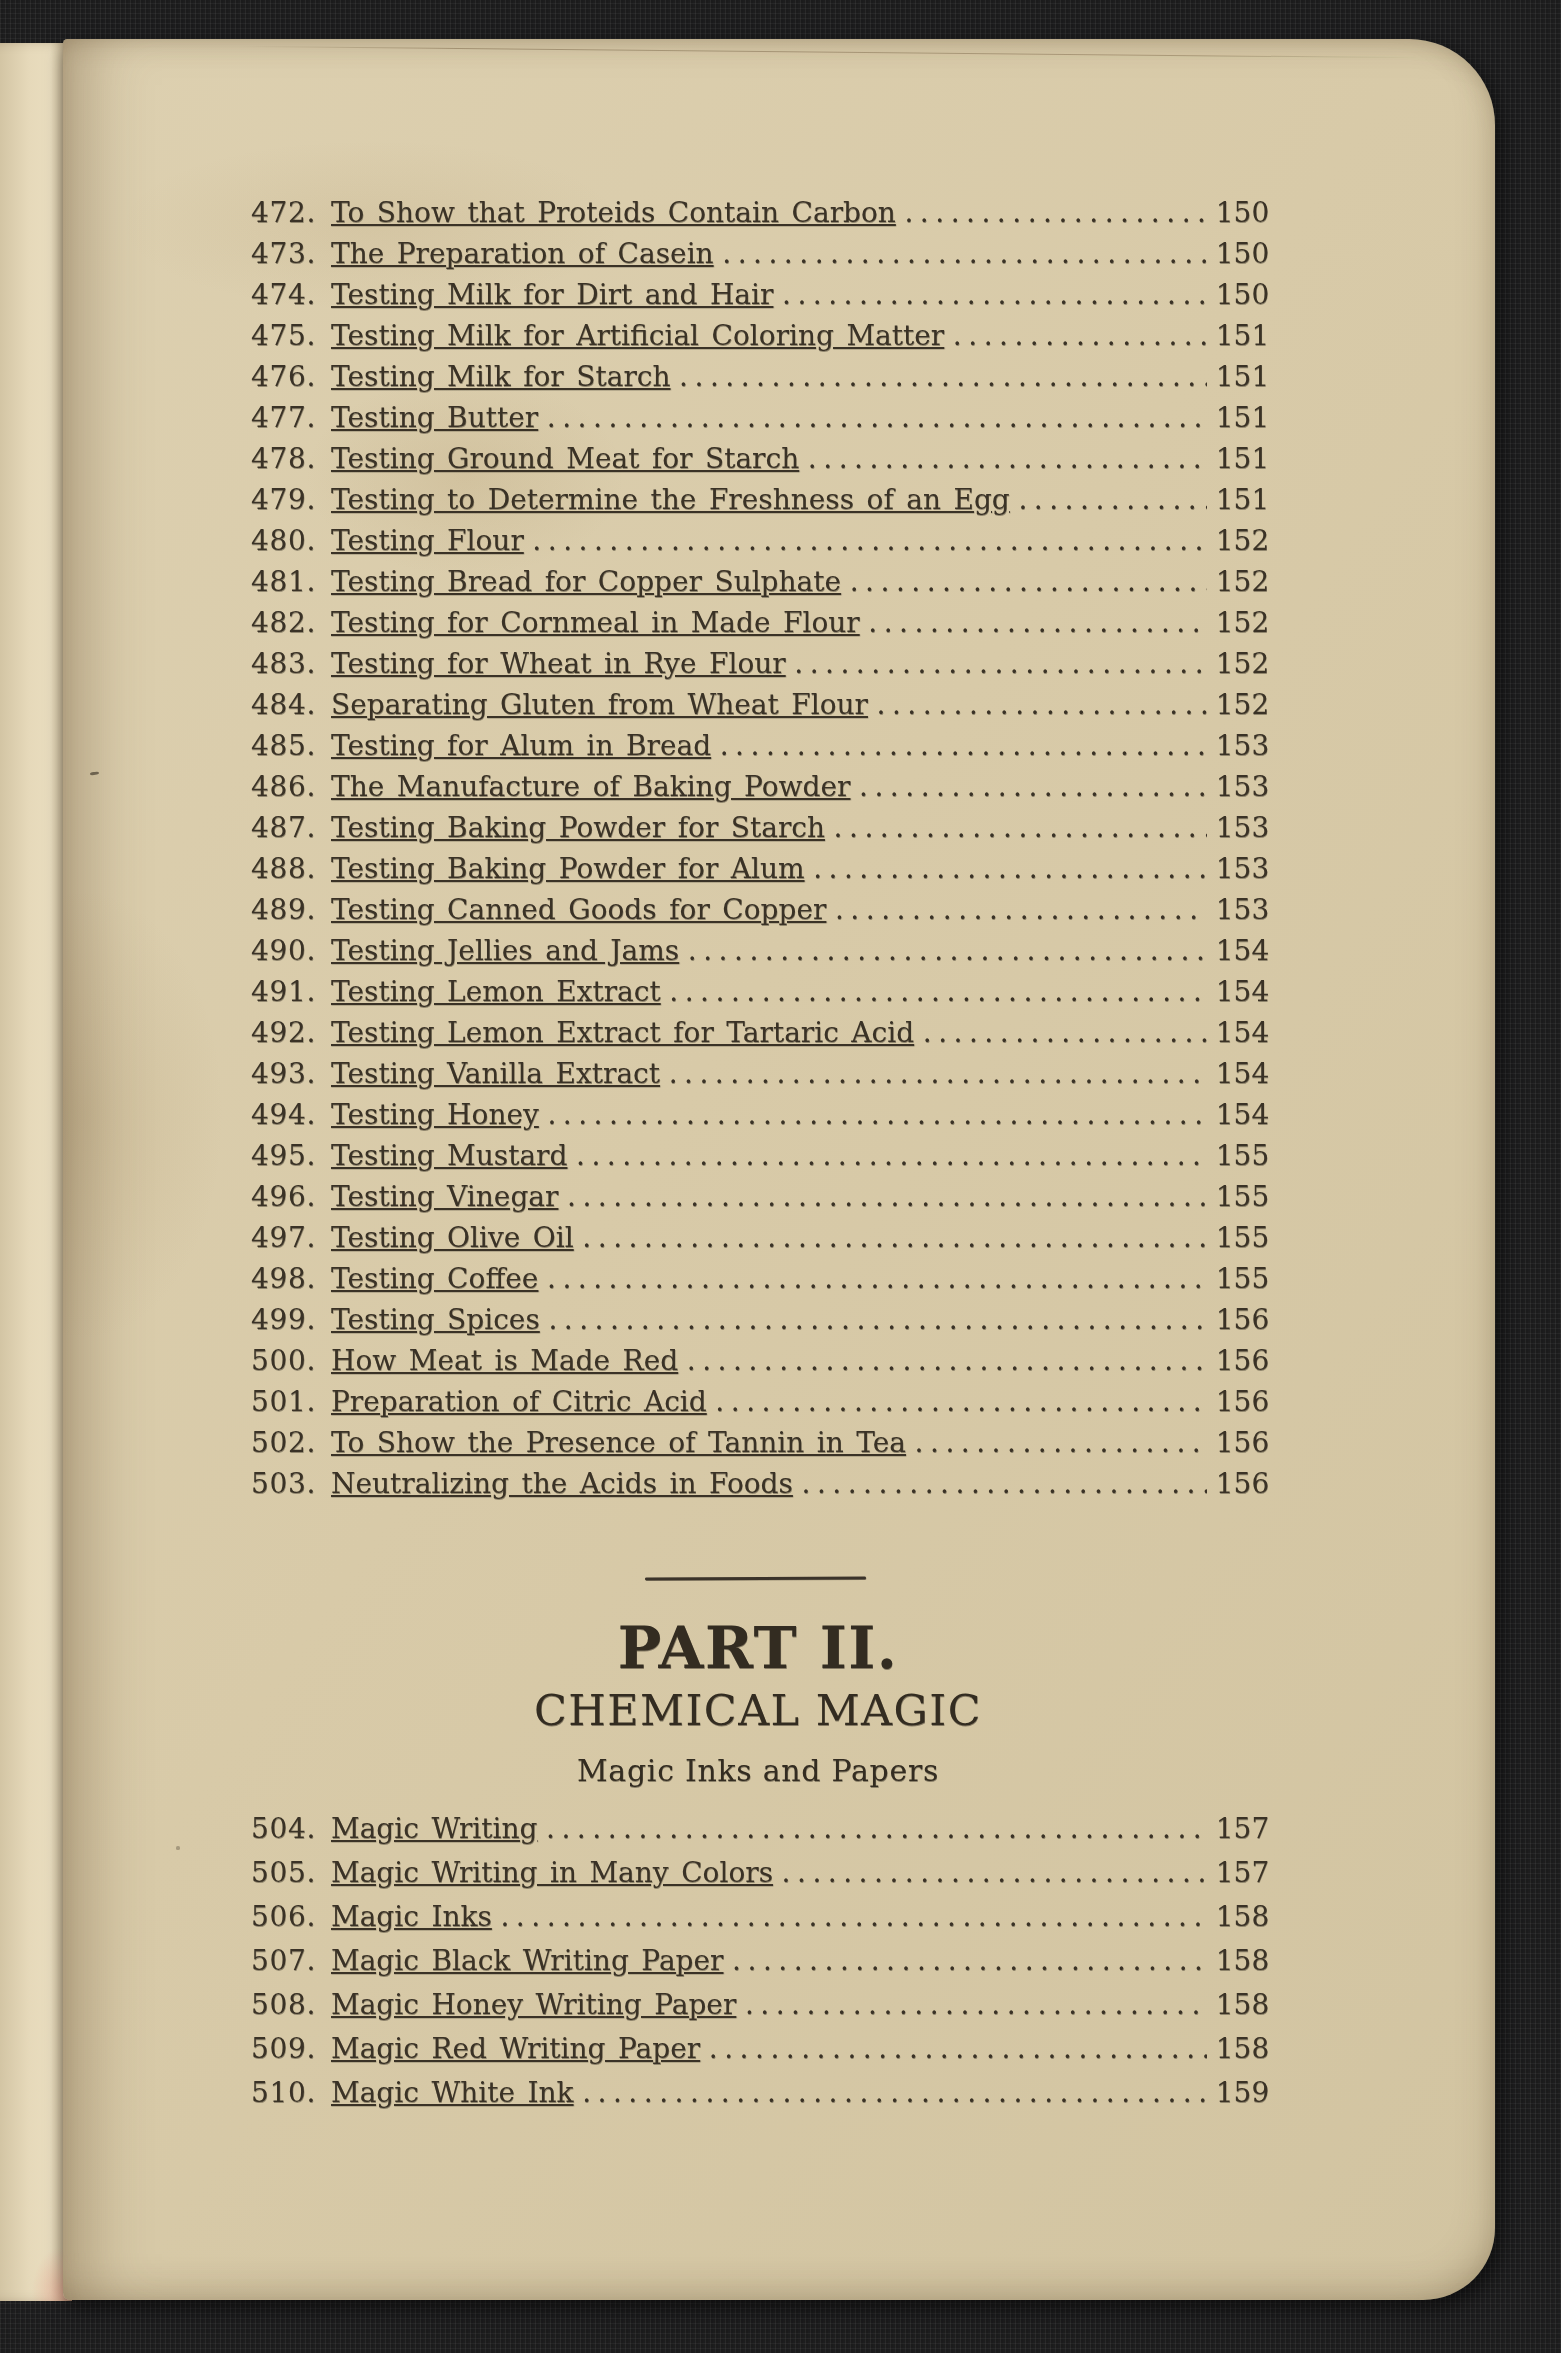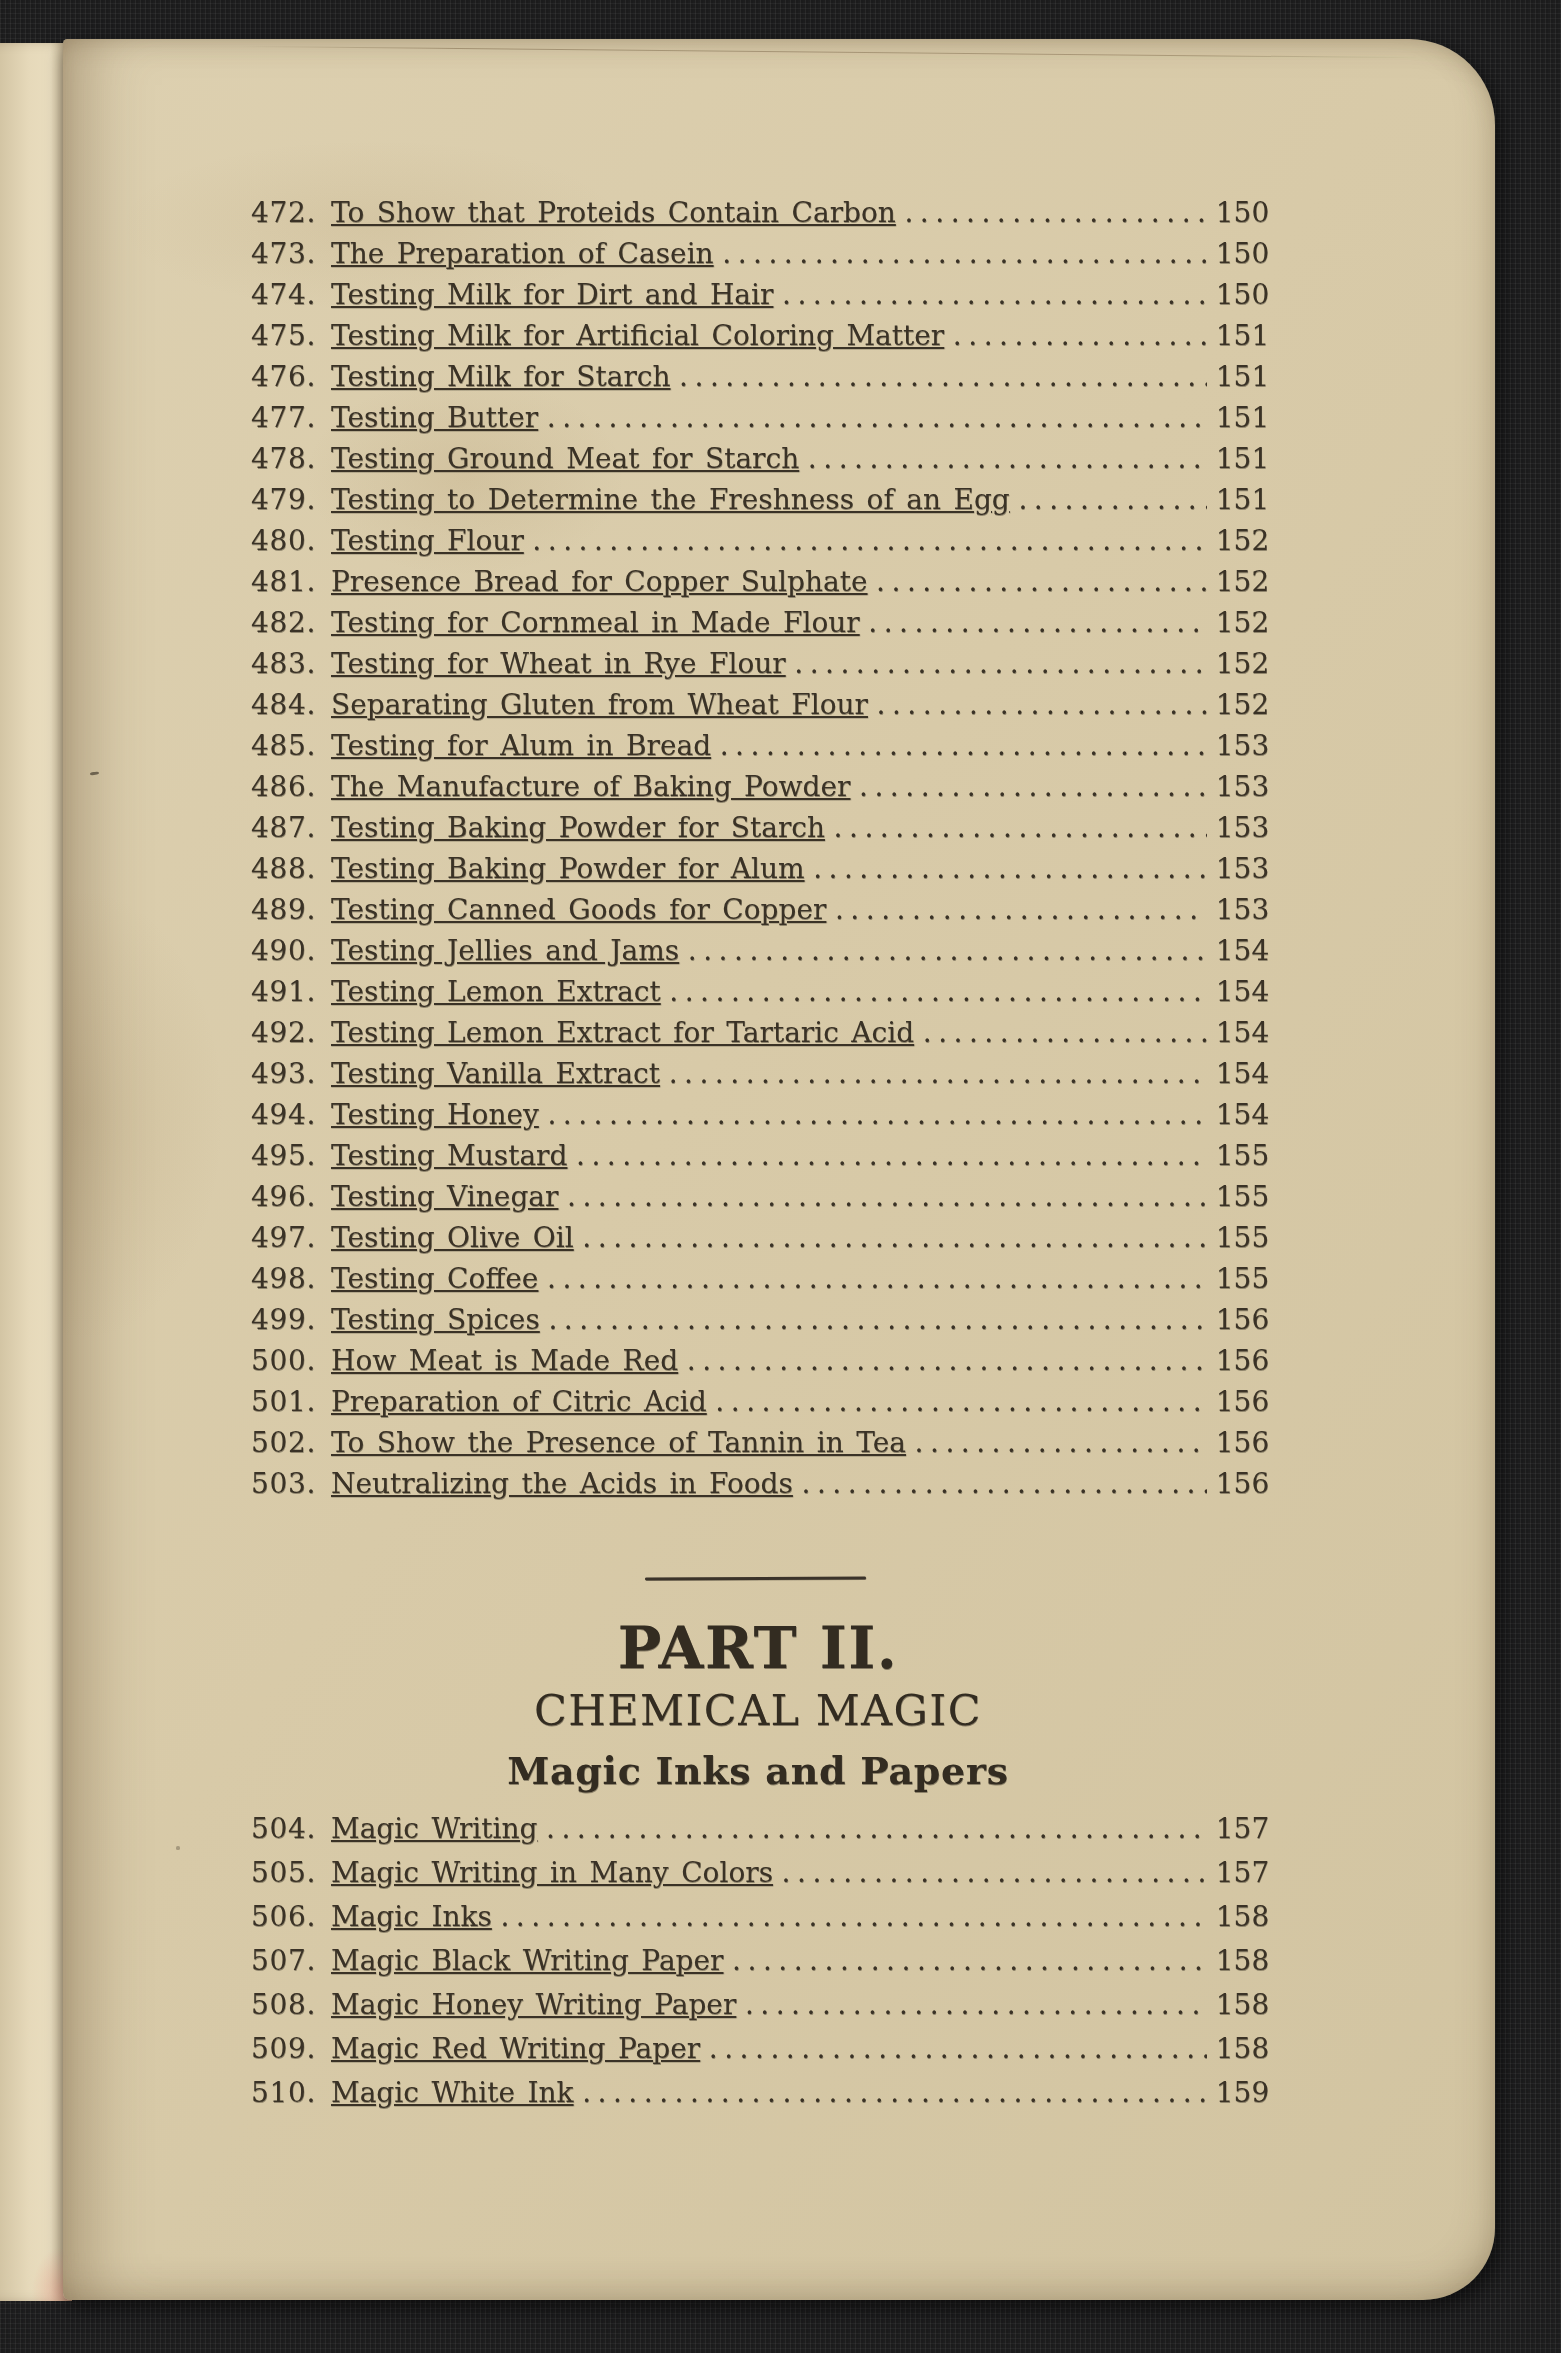--- a/index.html
+++ b/index.html
@@ -75,21 +75,21 @@
     font-size:58px;font-weight:bold;letter-spacing:1.4px;line-height:50px;
     text-shadow:0.4px 0.6px 0 rgba(51,44,33,.5);
   }
   .chapter-heading{
     position:absolute;left:0;top:62px;width:100%;
     font-size:43px;font-weight:normal;letter-spacing:1.4px;line-height:50px;
     text-shadow:0.4px 0.6px 0 rgba(51,44,33,.5);
   }
   .subsection-heading{
     position:absolute;left:0;top:128px;width:100%;
-    font-size:38px;font-weight:bold;letter-spacing:0.7px;line-height:40px;
+    font-size:30px;font-weight:normal;letter-spacing:0.7px;line-height:40px;
     text-shadow:0.4px 0.5px 0 rgba(51,44,33,.45);
   }
 </style>
 </head>
 <body>
 
 <div class="adjacent-page">
   <div class="pink"></div>
 </div>
 
@@ -157,21 +157,21 @@
 
   <div class="row">
     <span class="num">480.</span>
     <span class="title">Testing Flour</span>
     <span class="leader"></span>
     <span class="pagenum">152</span>
   </div>
 
   <div class="row">
     <span class="num">481.</span>
-    <span class="title">Presence Bread for Copper Sulphate</span>
+    <span class="title">Testing Bread for Copper Sulphate</span>
     <span class="leader"></span>
     <span class="pagenum">152</span>
   </div>
 
   <div class="row">
     <span class="num">482.</span>
     <span class="title">Testing for Cornmeal in Made Flour</span>
     <span class="leader"></span>
     <span class="pagenum">152</span>
   </div>

